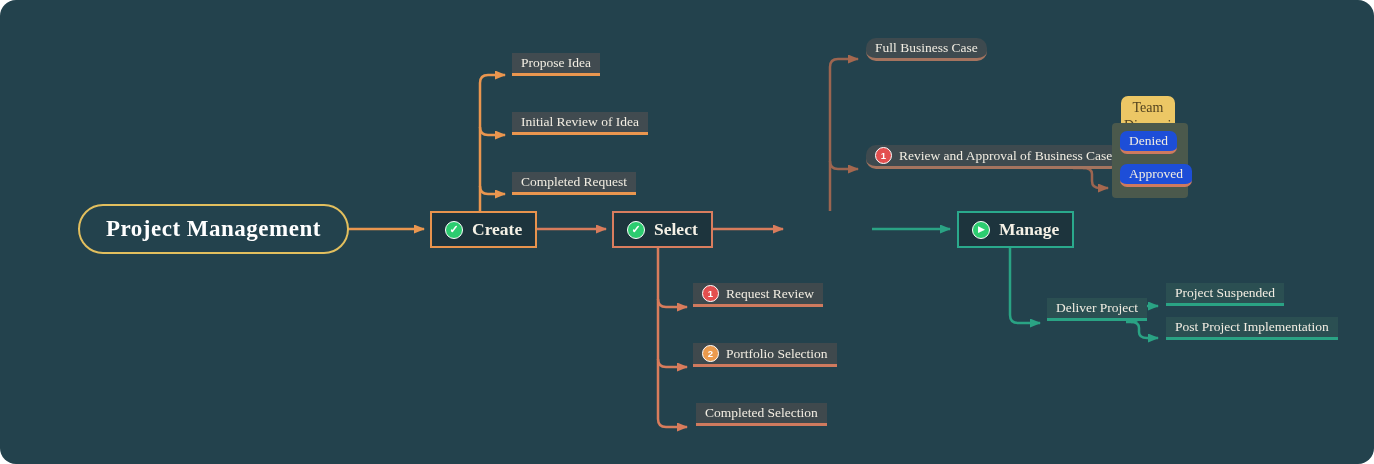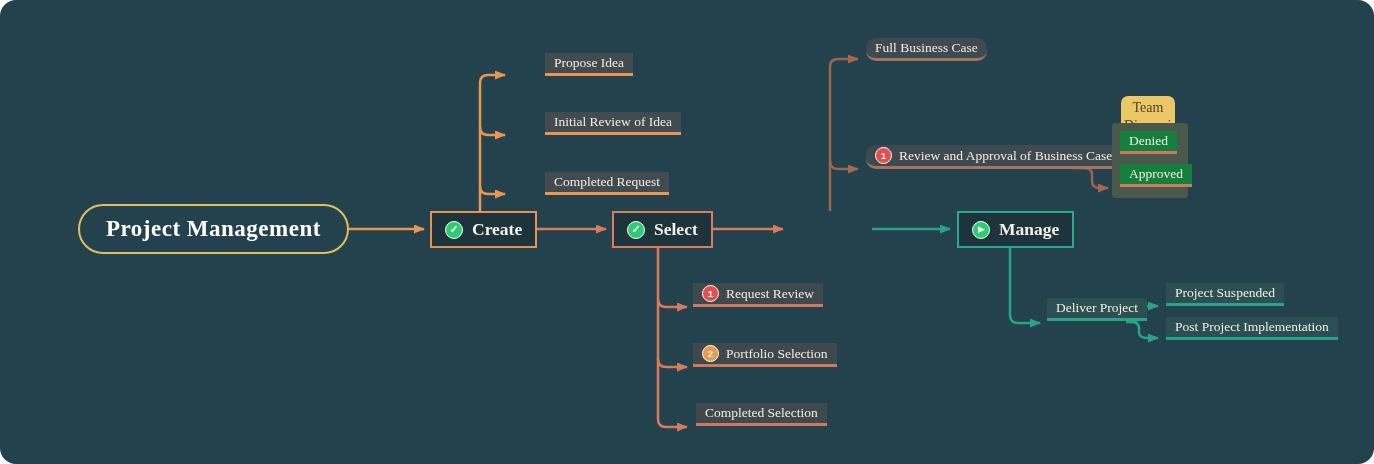--- a/index.html
+++ b/index.html
@@ -37,25 +37,25 @@
   .ic-play{background:#2dcc70;border:1.5px solid #fff;color:#fff;}
   .ic-play .tri{font:9px "DejaVu Sans",sans-serif;line-height:1;margin-left:1px;}
 
   
   .sub{
     position:absolute;box-sizing:border-box;white-space:nowrap;
     display:flex;align-items:center;gap:7px;
     font-size:13.5px;color:#f2ede2;padding:2px 9px 2px;
     border-bottom:3px solid;
   }
-  .bg-gray{background:#414b50;margin-left:33px;}
+  .bg-gray{background:#414b50;}
   .bg-gray2{background:#3f494d;}
   .bg-brown{background:#3e4a4f;}
   .bg-teal{background:#2b4f52;}
-  .bg-dark{background:#15803d;}
+  .bg-dark{background:#1d4ed8;border-radius:7px;}
   .u-orange{border-bottom-color:#ea964f;}
   .u-salmon{border-bottom-color:#cf7a5e;}
   .u-brown{border-bottom-color:#a5745f;border-radius:10px;}
   .u-teal{border-bottom-color:#2aa384;}
 
   .badge{
     width:15px;height:15px;border-radius:50%;border:1px solid #fff;flex:0 0 auto;
     display:flex;align-items:center;justify-content:center;
     color:#fff;font:bold 9.5px "Liberation Sans",sans-serif;
   }

